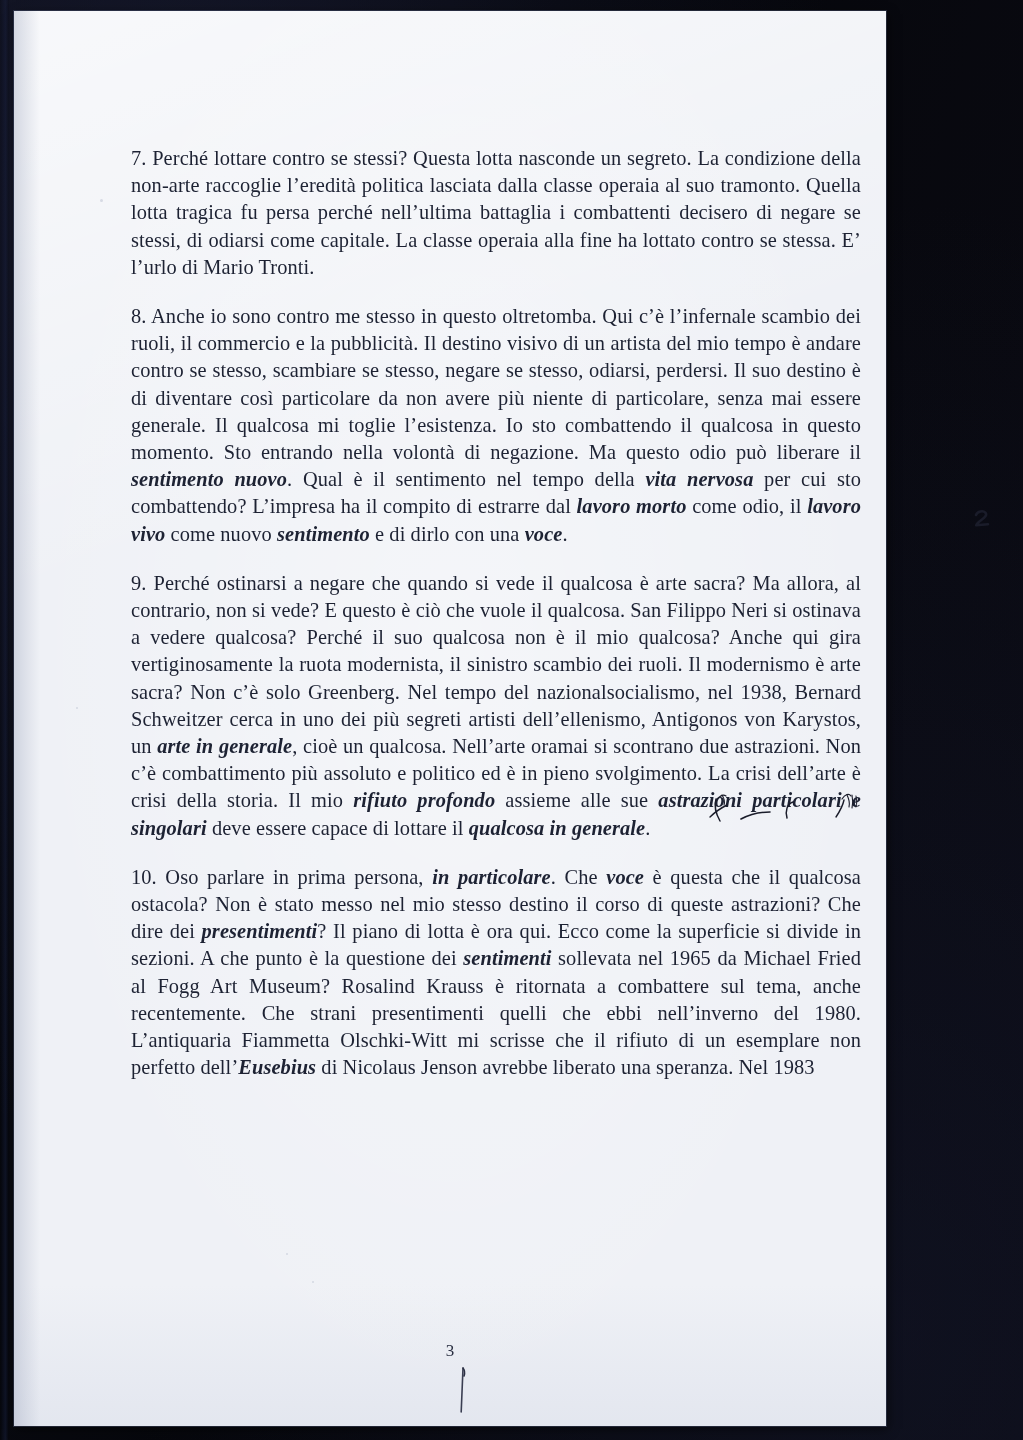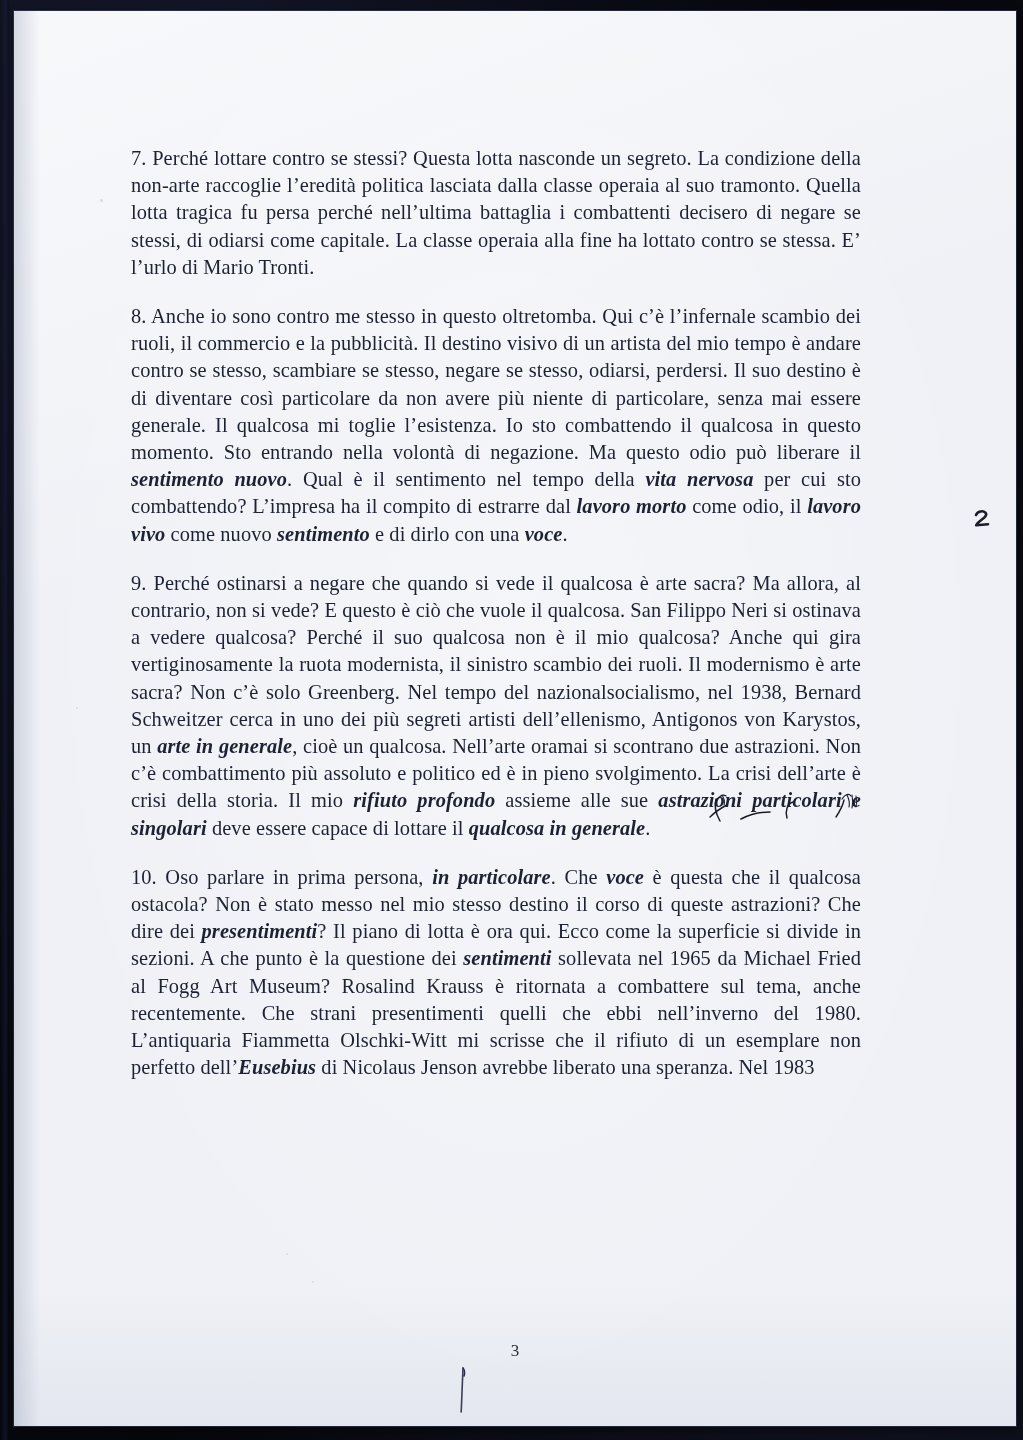--- a/index.html
+++ b/index.html
@@ -40,21 +40,21 @@
     width:9px; height:1440px;
     background: linear-gradient(90deg,#05060b 0%, #101528 60%, #05060b 100%);
     opacity:.9;
   }
 
   
   #paper {
     position: absolute;
     left: 14px;
     top: 11px;
-    width: 1002px;
+    width: 872px;
     height: 1415px;
     background: #eff1f6;
     box-shadow:
       0 0 0 1px rgba(120,135,180,.25),
       2px 3px 10px rgba(0,0,0,.55);
   }
   
   #paper::before{
     content:"";
     position:absolute; inset:0;

